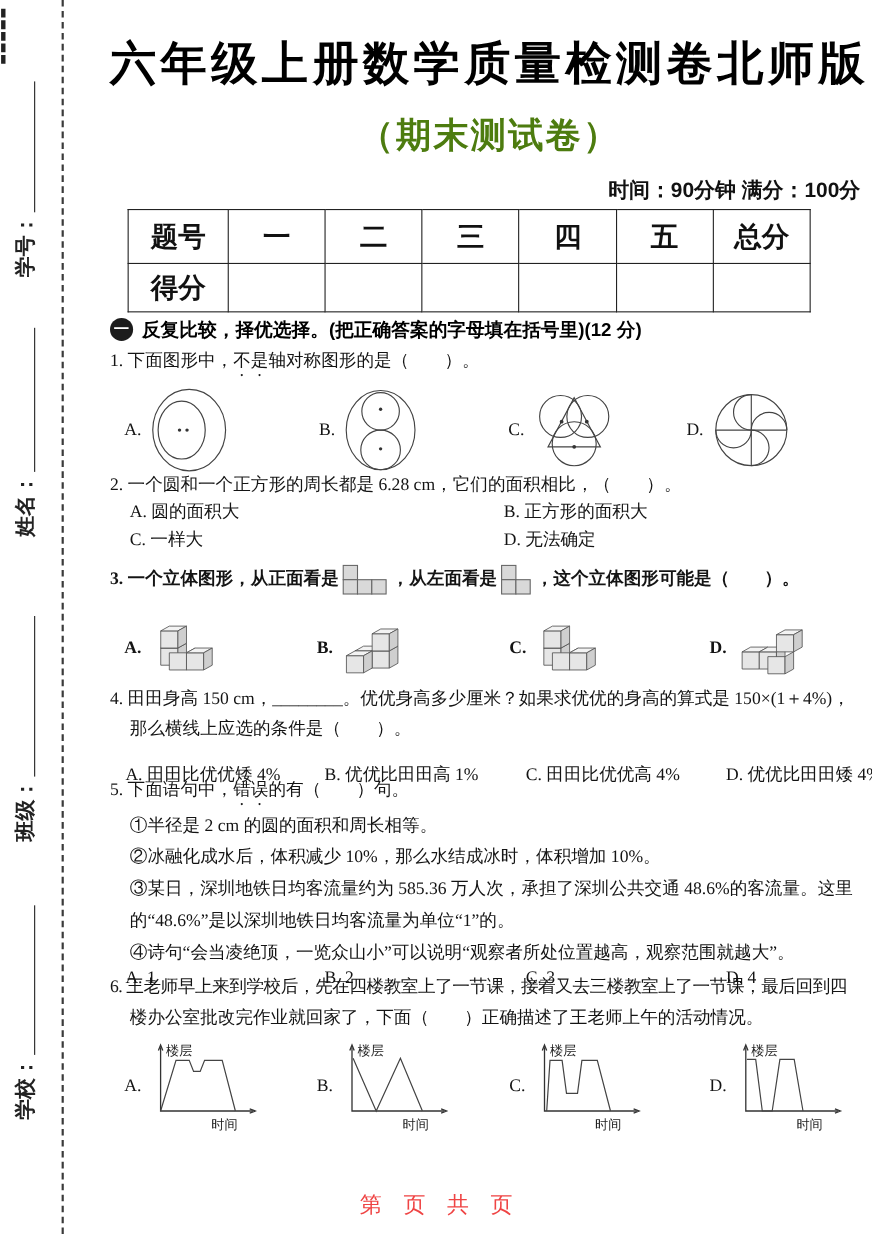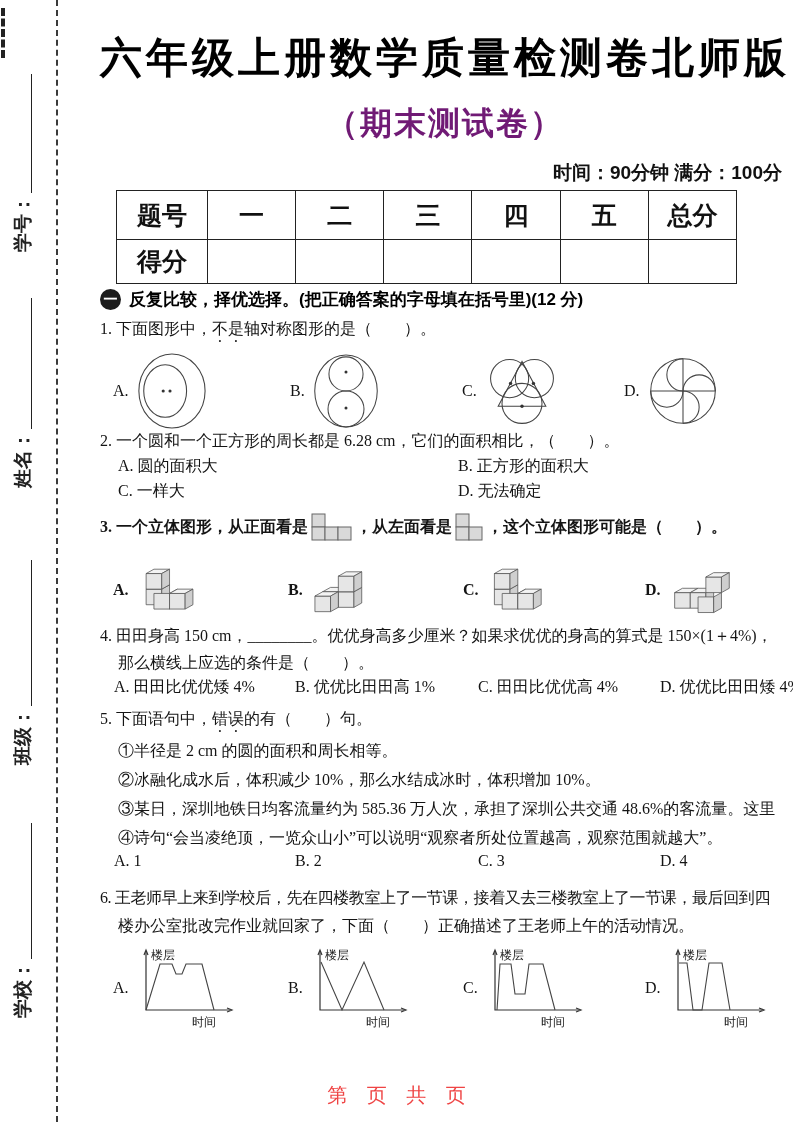--- a/index.html
+++ b/index.html
@@ -38,21 +38,21 @@
     position:absolute;left:100px;top:30px;width:690px;
     text-align:left;
     font-family:"Liberation Sans", sans-serif;
     font-weight:900;font-size:42px;letter-spacing:4px;
     color:#000000;white-space:nowrap;
   }
   .subtitle{
     position:absolute;left:100px;top:102px;width:690px;
     text-align:center;
     font-family:"Liberation Sans", sans-serif;
-    font-weight:900;font-size:32px;letter-spacing:2px;color:#701a75;
+    font-weight:900;font-size:32px;letter-spacing:2px;color:#4d7c0f;
   }
   .info-line{
     position:absolute;left:100px;top:160px;width:682px;
     text-align:right;
     font-family:"Liberation Sans", sans-serif;
     font-weight:700;font-size:19px;color:#111;
   }
   
   .score-table{
     position:absolute;left:116px;top:190px;width:621px;
@@ -313,33 +313,34 @@
               <path d="M55,43 l9,-5 v18 l-9,5 z" fill="#cfcfcf"></path>
           </g>
         </svg>
       </div>
     </div>
   </div>
 
   <div class="q" style="top:622px;">
     <p style="line-height:27px;">4. 田田身高 150 cm，________。优优身高多少厘米？如果求优优的身高的算式是 150×(1＋4%)，</p>
     <p class="indent" style="line-height:27px;">那么横线上应选的条件是（　　）。</p>
-    <div class="opt-row" style="height:28px;margin-top:1px;">
+    <div class="opt-row" style="height:28px;margin-top:18px;">
       <span style="left:14px;">A. 田田比优优矮 4%</span>
       <span style="left:195px;">B. 优优比田田高 1%</span>
       <span style="left:378px;">C. 田田比优优高 4%</span>
       <span style="left:560px;">D. 优优比田田矮 4%</span>
     </div>
   </div>
 
   <div class="q" style="top:706px;">
     <p><span>5. 下面语句中，</span><span class="emph">错误</span><span>的有（　　）句。</span></p>
     <p class="indent" style="line-height:29px;">①半径是 2 cm 的圆的面积和周长相等。</p>
     <p class="indent" style="line-height:29px;">②冰融化成水后，体积减少 10%，那么水结成冰时，体积增加 10%。</p>
     <p class="indent" style="line-height:29px;">③某日，深圳地铁日均客流量约为 585.36 万人次，承担了深圳公共交通 48.6%的客流量。这里</p>
+    <p class="indent" style="line-height:29px;">的“48.6%”是以深圳地铁日均客流量为单位“1”的。</p>
     <p class="indent" style="line-height:29px;">④诗句“会当凌绝顶，一览众山小”可以说明“观察者所处位置越高，观察范围就越大”。</p>
     <div class="opt-row" style="height:28px;">
       <span style="left:14px;">A. 1</span>
       <span style="left:195px;">B. 2</span>
       <span style="left:378px;">C. 3</span>
       <span style="left:560px;">D. 4</span>
     </div>
   </div>
 
   <div class="q" style="top:884px;">

